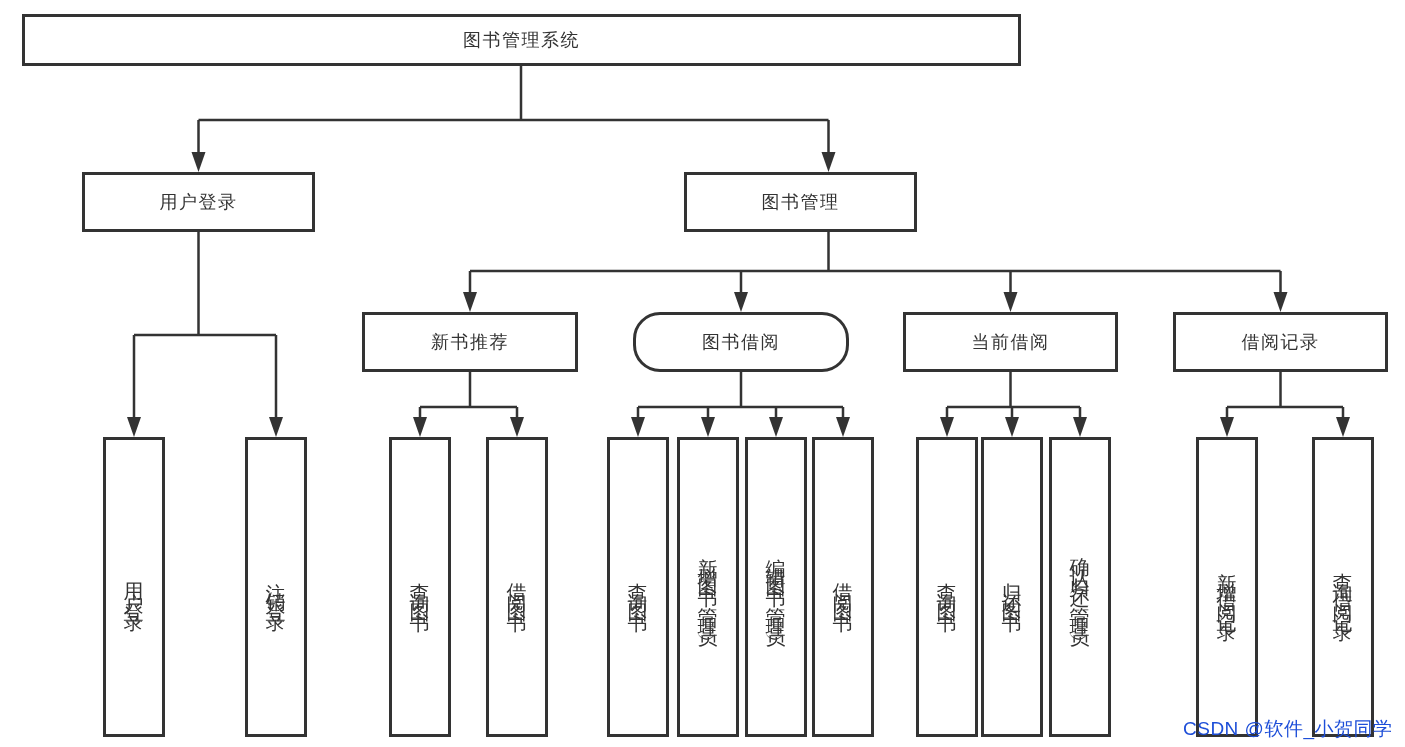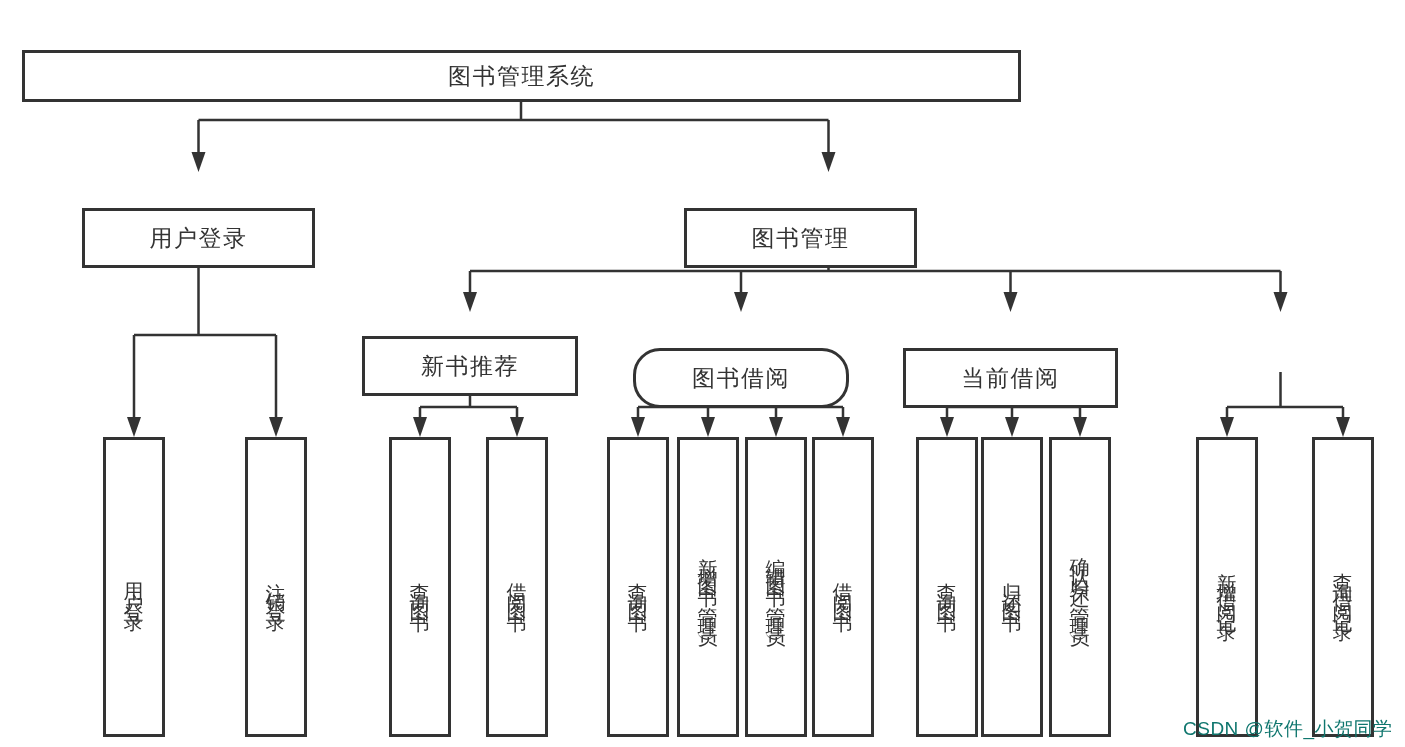--- a/index.html
+++ b/index.html
@@ -20,25 +20,24 @@
     pointer-events: none;
   }
   .hbox {
     position: absolute;
     box-sizing: border-box;
     border: 3px solid #333333;
     background: #ffffff;
     display: flex;
     align-items: center;
     justify-content: center;
-    font-size: 23px;
+    font-size: 18px;
     letter-spacing: 1.5px;
     color: #333333;
     z-index: 1;
-    margin-top: 36px;
   }
   .vbox {
     position: absolute;
     top: 437px;
     width: 62px;
     height: 300px;
     box-sizing: border-box;
     border: 3px solid #333333;
     background: #ffffff;
     display: flex;
@@ -51,21 +50,21 @@
     color: #333333;
     z-index: 1;
     overflow: hidden;
   }
   .watermark {
     position: absolute;
     left: 1183px;
     top: 716px;
     font-size: 19px;
     letter-spacing: 0.5px;
-    color: #0f766e;
+    color: #1d4ed8;
     z-index: 2;
     white-space: nowrap;
   }
 </style>
 </head>
 <body>
 
 <div id="stage">
 
   <svg id="connectors" viewBox="0 0 1405 747" xmlns="http://www.w3.org/2000/svg">
@@ -124,23 +123,24 @@
       <polygon points="1220,417 1234,417 1227,437"></polygon>
       <polygon points="1336,417 1350,417 1343,437"></polygon>
     </g>
   </svg>
 
   <div class="hbox" style="left:22px; top:14px; width:999px; height:52px;">图书管理系统</div>
 
   <div class="hbox" style="left:82px; top:172px; width:233px; height:60px;">用户登录</div>
   <div class="hbox" style="left:684px; top:172px; width:233px; height:60px;">图书管理</div>
 
-  <div class="hbox" style="left:362px; top:300px; width:216px; height:60px;">新书推荐</div>
+  <div class="hbox" style="left:362px; top:312px; width:216px; height:60px;">新书推荐</div>
   <div class="hbox" style="left:633px; top:312px; width:216px; height:60px;border-radius:27px;">图书借阅</div>
   <div class="hbox" style="left:903px; top:312px; width:215px; height:60px;text-align:center;">当前借阅</div>
+  <div class="hbox" style="left:1173px; top:312px; width:215px; height:60px;">借阅记录</div>
 
   <div class="vbox" style="left:103px;">用户登录</div>
   <div class="vbox" style="left:245px;">注销登录</div>
 
   <div class="vbox" style="left:389px;">查询图书</div>
   <div class="vbox" style="left:486px;">借阅图书</div>
 
   <div class="vbox" style="left:607px;">查询图书</div>
   <div class="vbox" style="left:677px;">新增图书（管理员）</div>
   <div class="vbox" style="left:745px;">编辑图书（管理员）</div>

